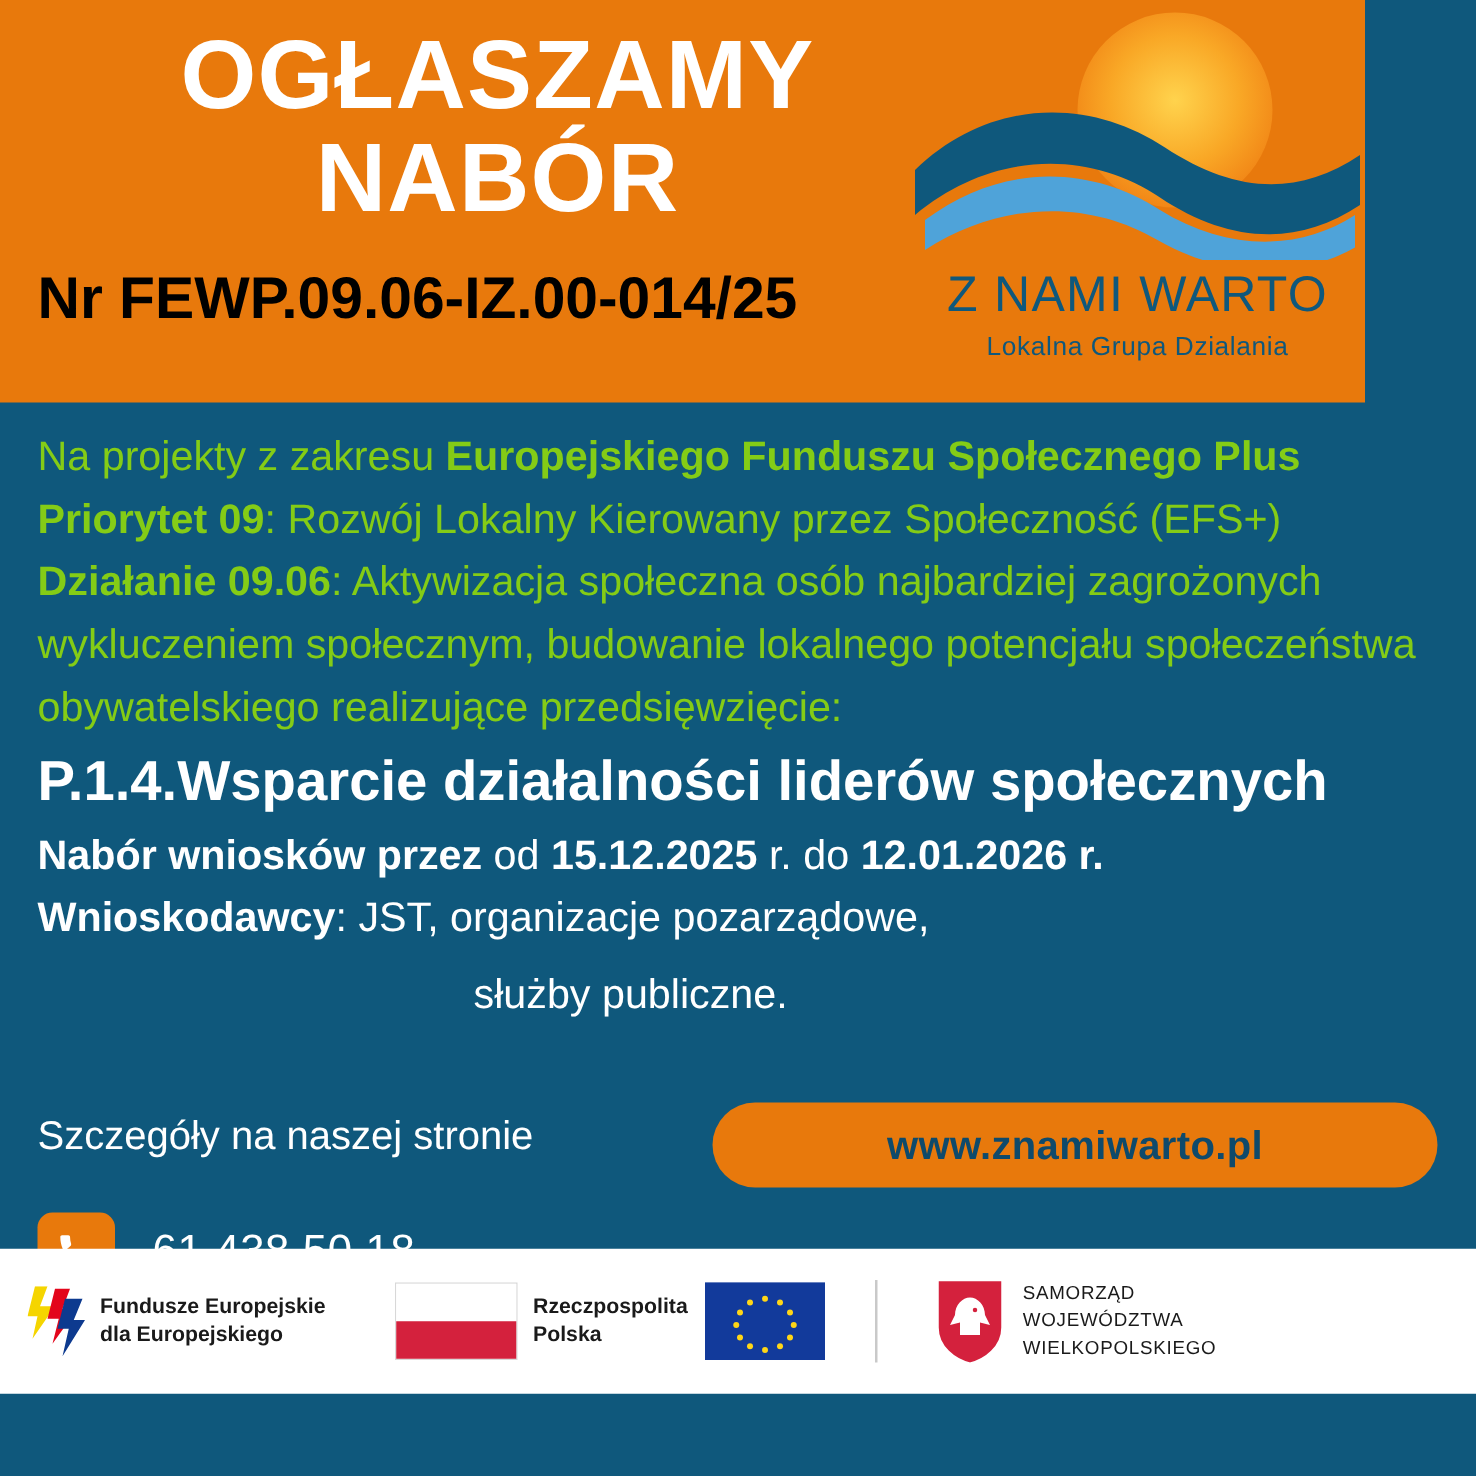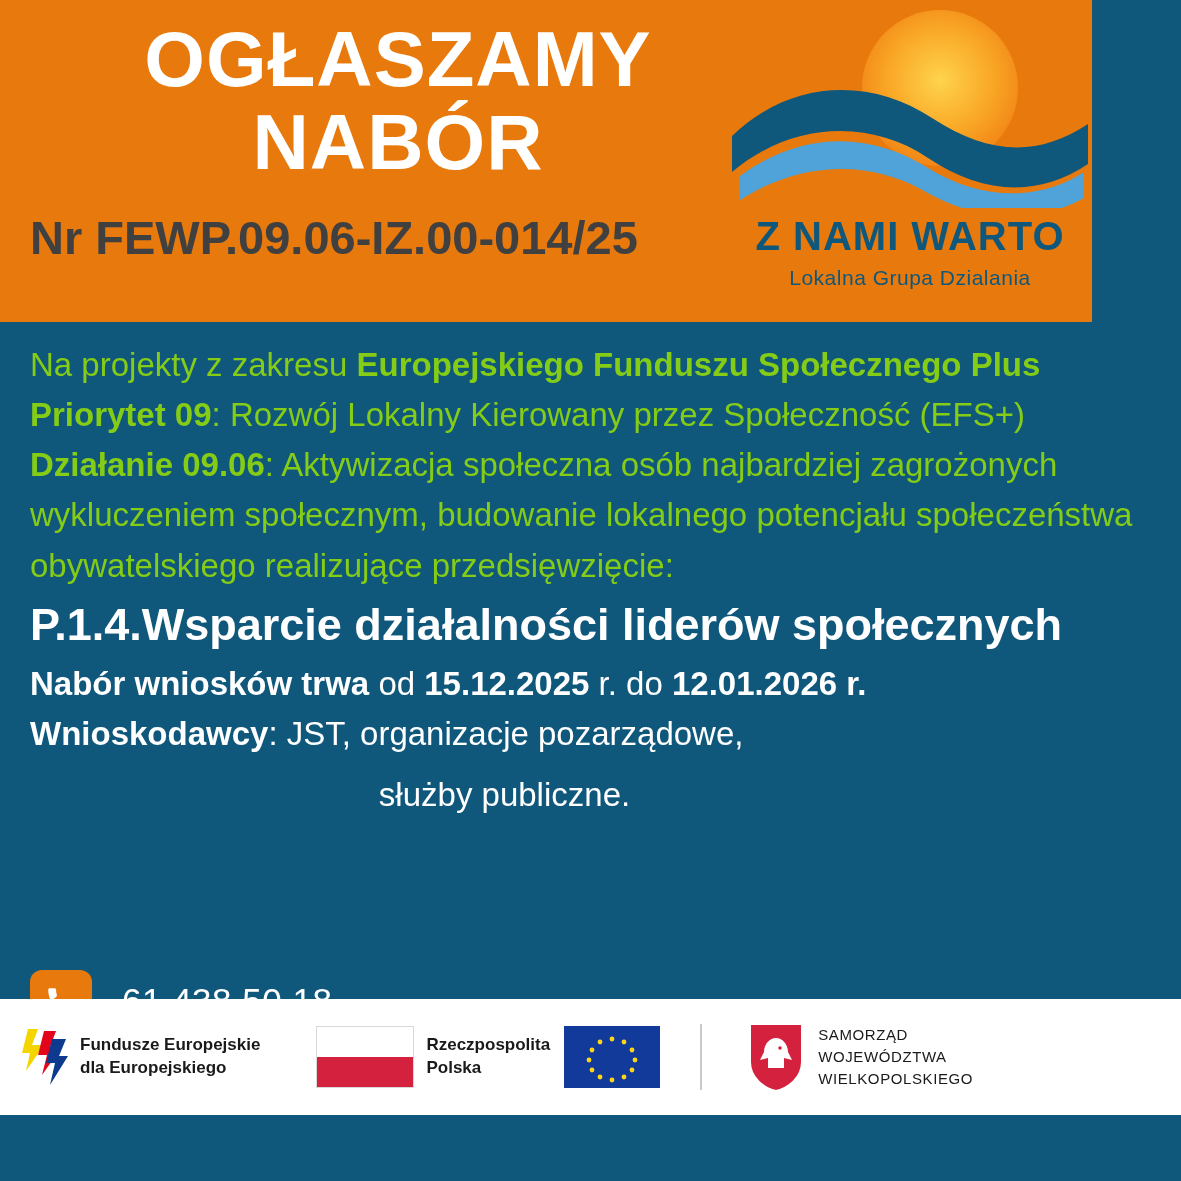--- a/index.html
+++ b/index.html
@@ -53,21 +53,21 @@
     color: #ffffff;
     letter-spacing: 1px;
     line-height: 1.05;
     margin: 4px 0 0 0;
     text-align: center;
     padding-right: 50px;
   }
   .title-number {
     font-size: 47px;
     font-weight: bold;
-    color: #404040;
+    color: #000000;
     letter-spacing: 0px;
     margin-top: 26px;
     text-align: left;
     padding-left: 4px;
   }
 
   
   .logo-wrap {
     position: absolute;
     right: 4px;
@@ -82,21 +82,21 @@
     width: 356px;
     height: 200px;
   }
   .logo-text {
     position: absolute;
     left: 0;
     top: 206px;
     width: 356px;
     text-align: center;
     font-size: 40px;
-    font-weight: bold;
+    font-weight: normal;
     color: #0f587c;
     letter-spacing: 1px;
   }
   .logo-sub {
     position: absolute;
     left: 0;
     top: 258px;
     width: 356px;
     text-align: center;
     font-size: 21px;
@@ -315,29 +315,33 @@
 
   <div class="content">
 
     <p class="para">
       <span>Na projekty z zakresu </span><b>Europejskiego Funduszu Społecznego Plus Priorytet 09</b><span>: Rozwój Lokalny Kierowany przez Społeczność (EFS+) </span><b>Działanie 09.06</b><span>: Aktywizacja społeczna osób najbardziej zagrożonych wykluczeniem społecznym, budowanie lokalnego potencjału społeczeństwa obywatelskiego realizujące przedsięwzięcie:</span>
     </p>
 
     <p class="bold-line"> P.1.4.Wsparcie działalności liderów społecznych</p>
 
     <p class="mixed-line">
-      <b>Nabór wniosków trwa</b><span> od </span><b>15.12.2025</b><span> r. do </span><b>12.01.2026 r.</b>
+      <b>Nabór wniosków przez</b><span> od </span><b>15.12.2025</b><span> r. do </span><b>12.01.2026 r.</b>
     </p>
 
     <p class="mixed-line">
       <b>Wnioskodawcy</b><span>: JST, organizacje pozarządowe,</span>
     </p>
     <p class="center-line">służby publiczne.</p>
 
     <div class="cta-row">
+      <div class="cta-text">Szczegóły na naszej stronie</div>
+      <div class="cta-pill">
+        <span>www.znamiwarto.pl</span>
+      </div>
     </div>
 
     <div class="phone-row">
       <div class="phone-badge">
         <svg width="34" height="34" viewBox="0 0 24 24" xmlns="http://www.w3.org/2000/svg">
           <path d="M6.6 10.8c1.4 2.8 3.8 5.1 6.6 6.6l2.2-2.2c0.3-0.3 0.7-0.4 1.1-0.2 1.2 0.4 2.5 0.6 3.8 0.6 0.6 0 1 0.4 1 1V20c0 0.6-0.4 1-1 1C10.6 21 3 13.4 3 4c0-0.6 0.4-1 1-1h3.5c0.6 0 1 0.4 1 1 0 1.3 0.2 2.6 0.6 3.8 0.1 0.4 0 0.8-0.2 1.1L6.6 10.8z" fill="#ffffff"></path>
         </svg>
       </div>
       <div class="phone-number">61 438 50 18</div>
     </div>

